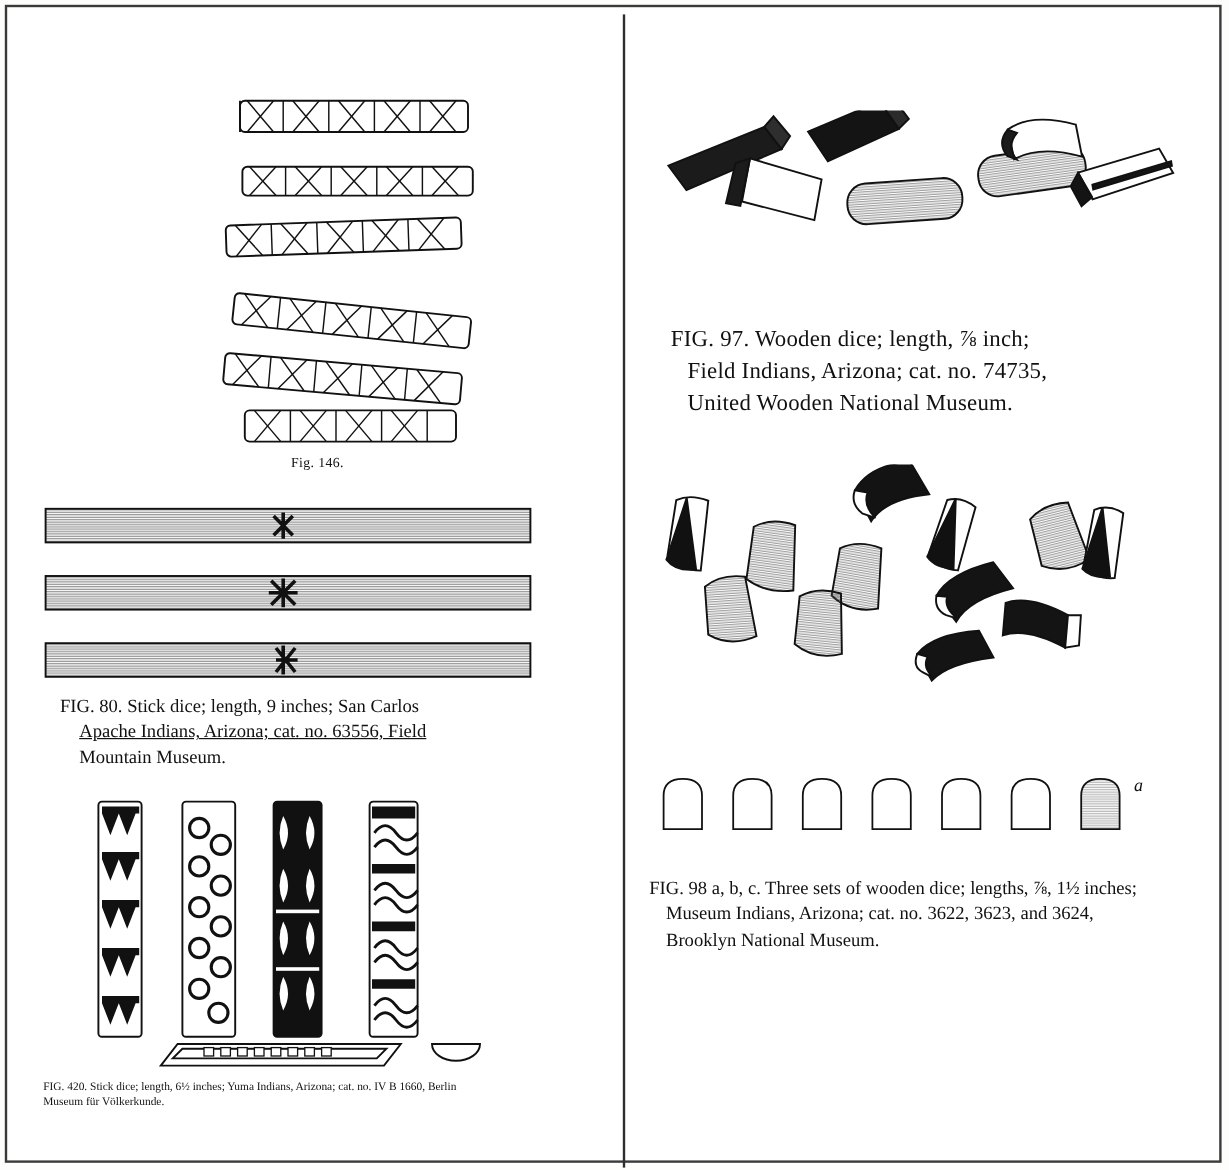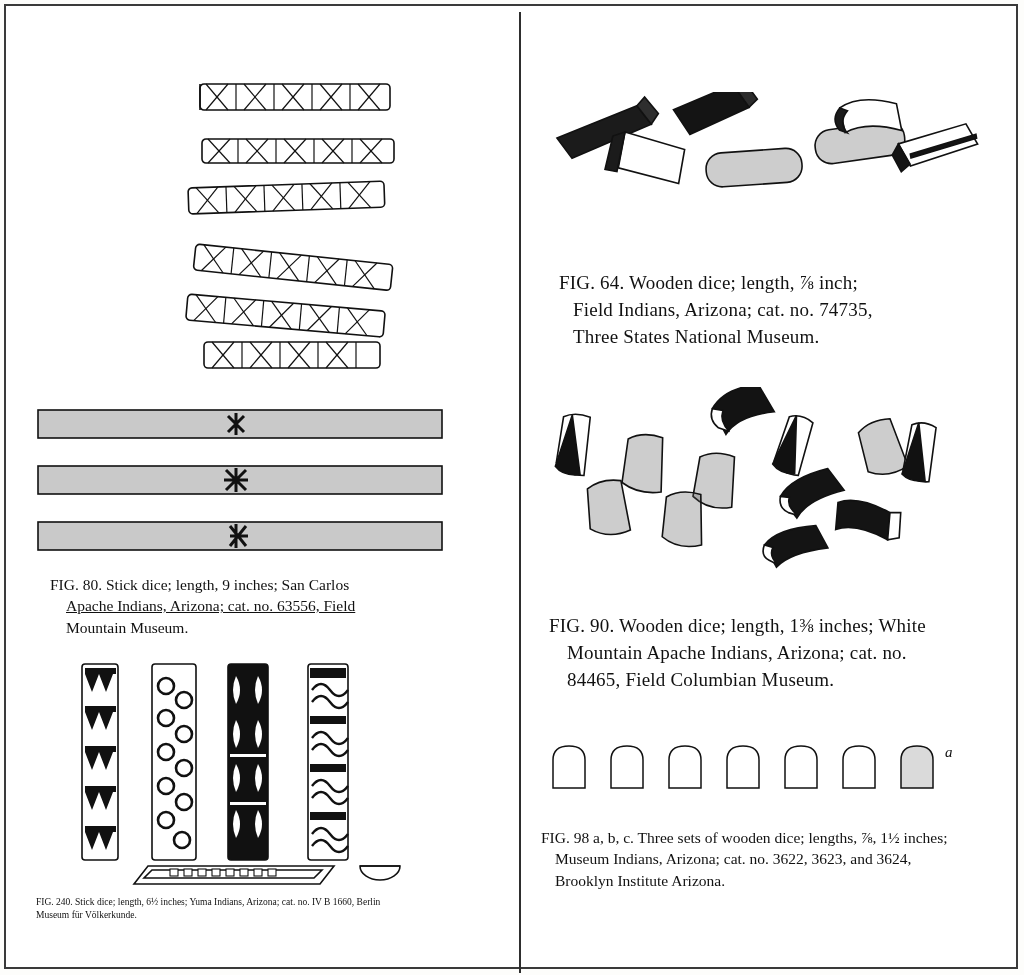--- a/index.html
+++ b/index.html
@@ -213,20 +213,21 @@
               <line x1="250" y1="4" x2="250" y2="30"></line>
               <line x1="258" y1="4" x2="280" y2="30"></line>
                 <line x1="280" y1="4" x2="258" y2="30"></line>
               <line x1="288" y1="4" x2="288" y2="30"></line>
               <line x1="296" y1="4" x2="318" y2="30"></line>
                 <line x1="318" y1="4" x2="296" y2="30"></line>
               <line x1="326" y1="4" x2="326" y2="30"></line>
             </g>
           </g>
         </svg>
+        <div class="fig146-label">Fig. 146.</div>
       </div>
 
       <div class="figbox" style="margin-top:26px;">
         <svg width="460" height="160" viewBox="0 0 460 160">
           <defs>
             <pattern id="grain" width="6" height="4" patternUnits="userSpaceOnUse">
               <path d="M0 1 H6 M0 3 H6" stroke="#4a4a4a" stroke-width="0.6"></path>
             </pattern>
           </defs>
           <g stroke="#111" stroke-width="1.6">
@@ -238,21 +239,21 @@
 
             <path d="M198 12 L214 28 M214 12 L198 28 M206 9 L206 31"></path>
 
             <path d="M196 66 L216 86 M216 66 L196 86 M206 64 L206 88 M194 76 L218 76"></path>
 
             <path d="M200 122 L216 142 M216 122 L200 142 M200 132 L218 132 M206 120 L206 144"></path>
           </g>
         </svg>
       </div>
 
-      <div class="caption cap-mid" style="margin-top:10px; padding-left:54px; text-indent:-34px;">
+      <div class="caption cap-mid" style="padding-left:54px; text-indent:-34px;">
         <span class="indent0">FIG. 80.   Stick dice; length, 9 inches; San Carlos</span>
         <span class="indent0" style="margin-left:16px;text-decoration:underline;">Apache Indians, Arizona; cat. no. 63556, Field</span>
         <span class="indent0" style="margin-left:16px;">Mountain Museum.</span>
       </div>
 
       <div class="figbox" style="margin-top:22px;">
         <svg width="460" height="230" viewBox="0 0 460 230">
           <g stroke="#111" stroke-width="1.6" fill="#fff">
 
             <rect x="52" y="4" width="36" height="196" rx="3"></rect>
@@ -325,21 +326,21 @@
               </g>
             </g>
 
             <path d="M330 206 a20 14 0 0 0 40 0 z" fill="#fff"></path>
             <path d="M330 206 h40"></path>
           </g>
         </svg>
       </div>
 
       <div class="caption cap-small" style="margin-top:6px; padding-left:6px;">
-        <span class="indent0">FIG. 240.   Stick dice; length, 6½ inches; Yuma Indians, Arizona; cat. no. IV B 1660, Berlin</span>
+        <span class="indent0">FIG. 420.   Stick dice; length, 6½ inches; Yuma Indians, Arizona; cat. no. IV B 1660, Berlin</span>
         <span class="indent0" style="display:block;text-align:left;padding-right:20px;">Museum für Völkerkunde.</span>
       </div>
     </div>
 
     <div class="col col-right">
 
       <div class="figbox" style="margin-top:70px;">
         <svg width="460" height="160" viewBox="0 0 460 160">
           <defs>
             <pattern id="grain2" width="5" height="4" patternUnits="userSpaceOnUse">
@@ -379,23 +380,23 @@
             <g transform="translate(356,44) rotate(-10)">
               <path d="M0 8 l70 -8 l8 22 l-70 10 z" fill="#fff"></path>
               <path d="M0 8 l-8 10 l6 18 l10 -6 z" fill="#141414"></path>
               <path d="M10 20 l68 -8 l0 4 l-68 8 z" fill="#141414"></path>
             </g>
           </g>
         </svg>
       </div>
 
       <div class="caption cap-big" style="margin-top:18px;">
-        <span class="indent0" style="padding-left:18px;">FIG.  64.   Wooden dice;  length,  ⅞ inch;</span>
+        <span class="indent0" style="padding-left:18px;">FIG.  97.   Wooden dice;  length,  ⅞ inch;</span>
         <span class="indent0" style="padding-left:32px;">Field Indians, Arizona; cat. no. 74735,</span>
-        <span class="indent0" style="padding-left:32px;">Three States National Museum.</span>
+        <span class="indent0" style="padding-left:32px;">United Wooden National Museum.</span>
       </div>
 
       <div class="figbox" style="margin-top:36px;">
         <svg width="460" height="210" viewBox="0 0 460 210">
           <defs>
             <pattern id="grain3" width="5" height="4" patternUnits="userSpaceOnUse">
               <path d="M0 1 H5 M0 3 H5" stroke="#555" stroke-width="0.6"></path>
             </pattern>
           </defs>
           <g stroke="#111" stroke-width="1.6">
@@ -451,25 +452,20 @@
             </g>
 
             <g transform="translate(222,150) rotate(-10)">
               <path d="M0 8 q16 -14 54 -10 l8 24 q-38 -2 -54 10 z" fill="#141414"></path>
               <path d="M0 8 q-6 10 2 16 l8 6 q-8 -10 -2 -18z" fill="#fff"></path>
             </g>
           </g>
         </svg>
       </div>
 
-      <div class="caption cap-big" style="margin-top:16px;">
-        <span class="indent0" style="padding-left:8px;">FIG. 90.   Wooden dice;  length, 1⅜ inches; White</span>
-        <span class="indent0" style="padding-left:26px;">Mountain Apache Indians, Arizona;  cat.  no.</span>
-        <span class="indent0" style="padding-left:26px;">84465, Field Columbian Museum.</span>
-      </div>
 
       <div class="figbox" style="margin-top:42px;">
         <svg width="460" height="64" viewBox="0 0 460 64">
           <defs>
             <pattern id="grain4" width="5" height="4" patternUnits="userSpaceOnUse">
               <path d="M0 1 H5 M0 3 H5" stroke="#6a6a6a" stroke-width="0.5"></path>
             </pattern>
           </defs>
           <g stroke="#111" stroke-width="1.5" fill="#fff">
             <path d="M12 52 l0 -28 q0 -14 16 -14 q16 0 16 14 l0 28 z"></path>
@@ -480,18 +476,18 @@
             <path d="M302 52 l0 -28 q0 -14 16 -14 q16 0 16 14 l0 28 z"></path>
             <path d="M360 52 l0 -28 q0 -14 16 -14 q16 0 16 14 l0 28 z" fill="url(#grain4)"></path>
           </g>
         </svg>
         <div class="a-label" style="left:404px; top:8px;">a</div>
       </div>
 
       <div class="caption cap-mid" style="margin-top:27px;">
         <span class="indent0">FIG. 98 a, b, c.   Three sets of wooden dice; lengths, ⅞, 1½ inches;</span>
         <span class="indent0" style="padding-left:14px;">Museum  Indians,  Arizona;  cat.  no.  3622,  3623,  and  3624,</span>
-        <span class="indent0" style="padding-left:14px;">Brooklyn Institute Arizona.</span>
+        <span class="indent0" style="padding-left:14px;">Brooklyn National Museum.</span>
       </div>
 
     </div>
   </div>
 </div>
 
 </body></html>

